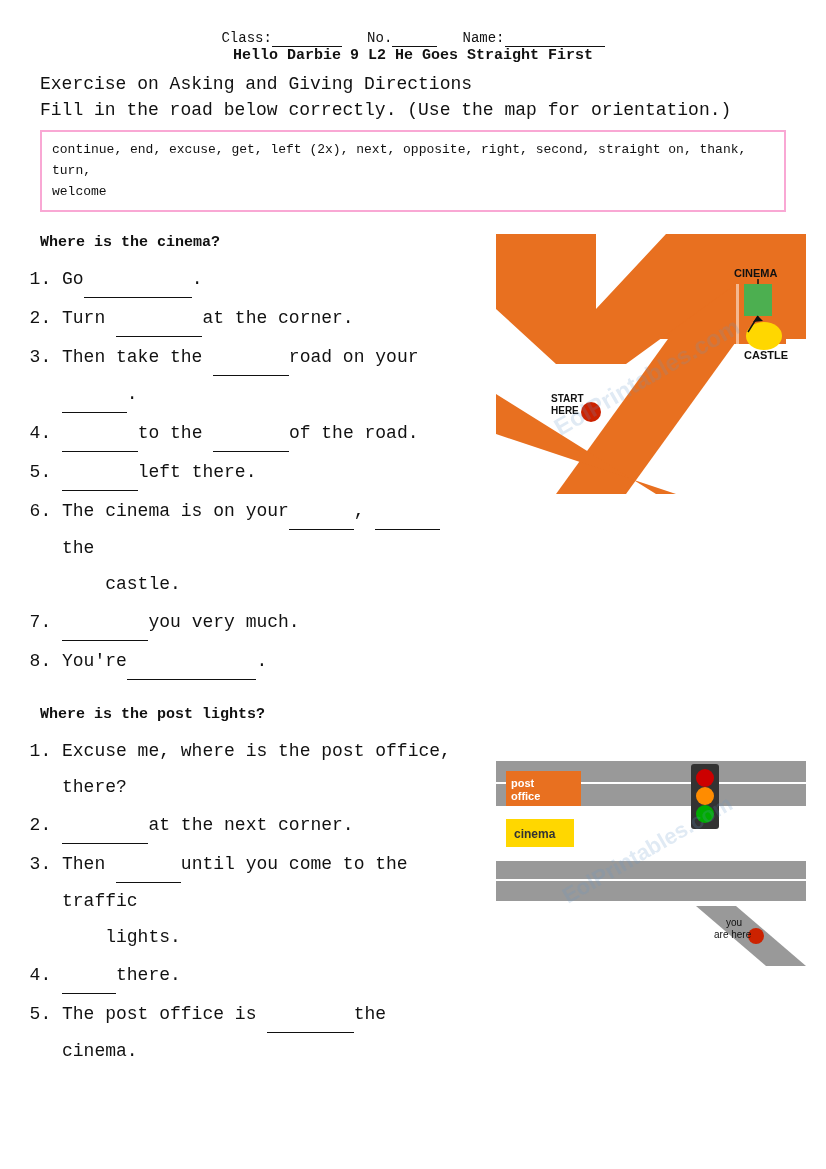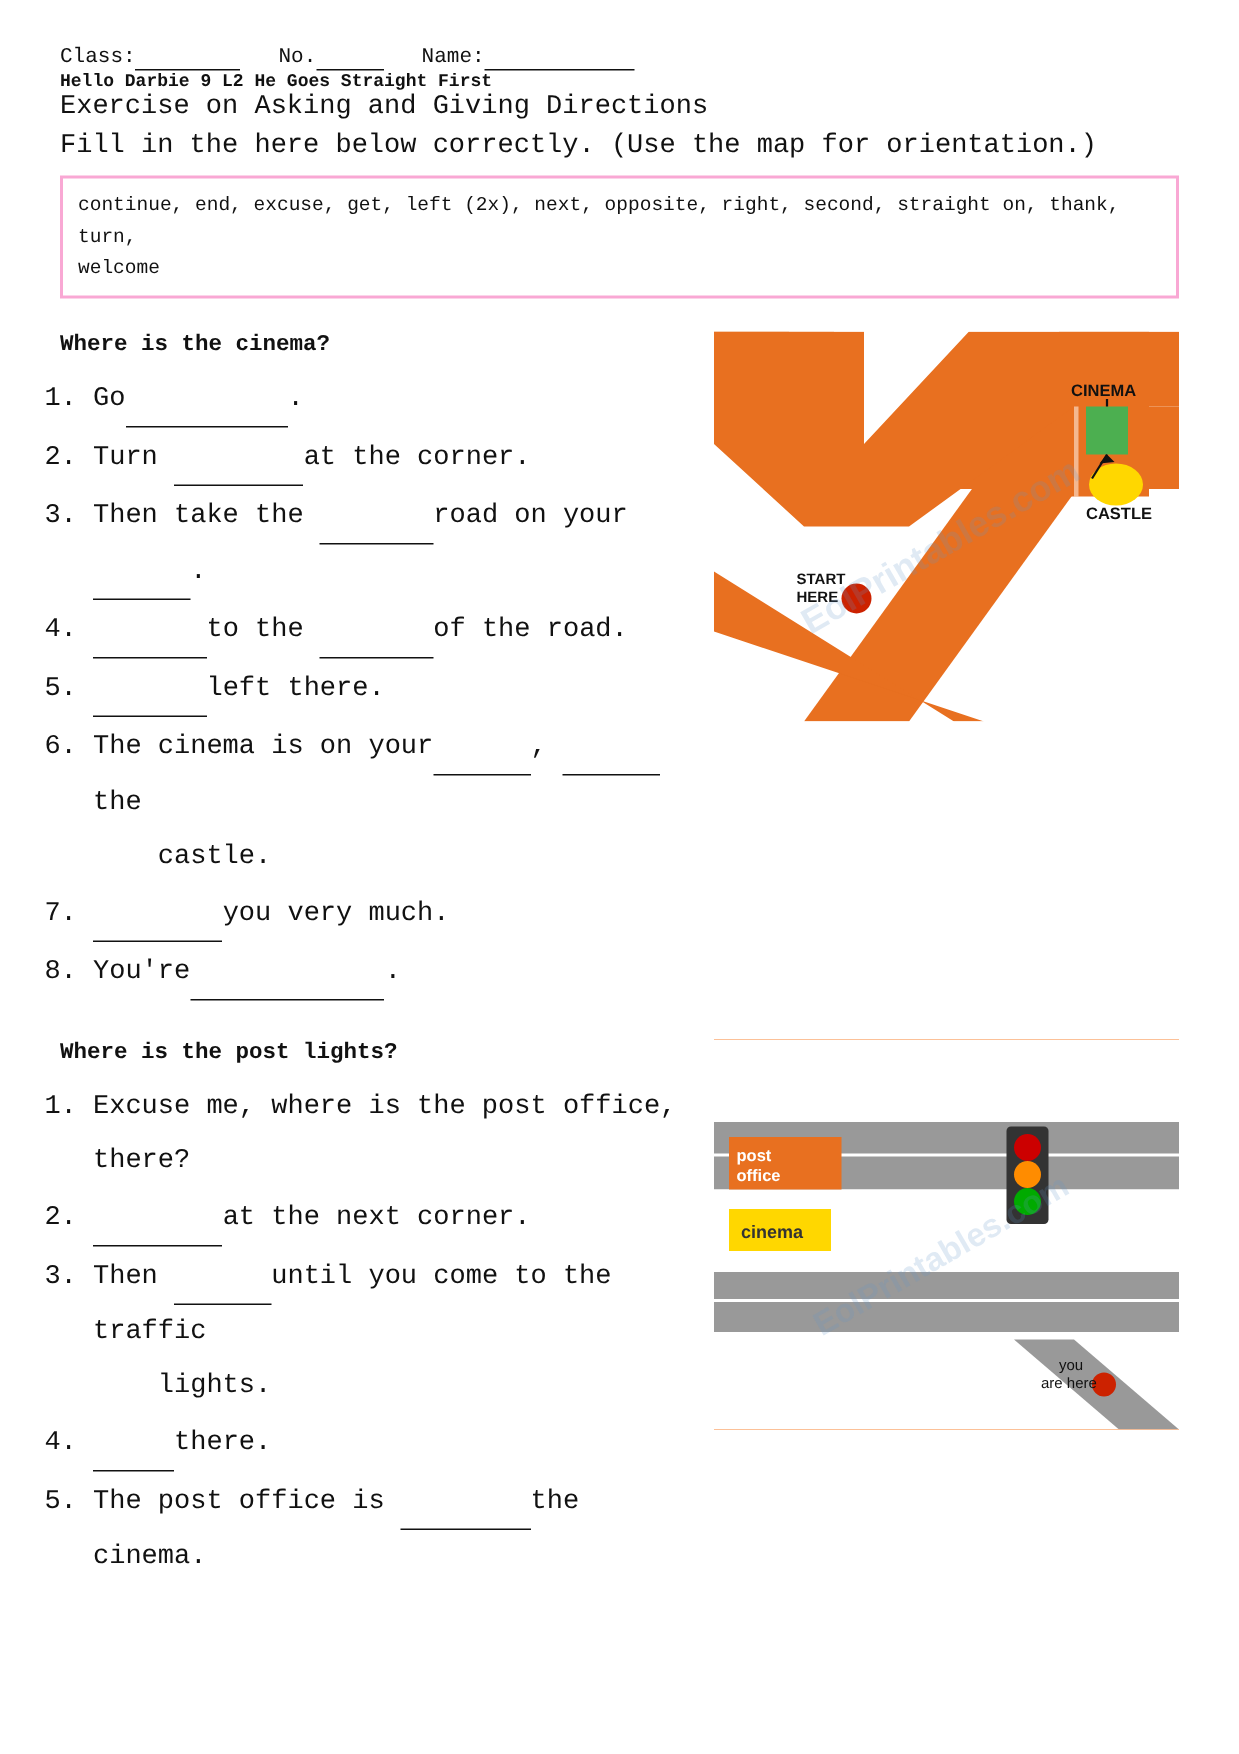--- a/index.html
+++ b/index.html
@@ -6,26 +6,28 @@
     body {
       background: #fff;
       font-family: 'Courier New', Courier, monospace;
       font-size: 14px;
       color: #111;
       width: 826px;
       min-height: 1169px;
       padding: 30px 40px;
     }
     .header {
+      text-align: center;
+      margin-bottom: 10px;
     }
     .header-line1 {
       font-size: 14px;
     }
     .header-line2 {
-      font-size: 12px;
+      font-size: 15px;
       font-weight: bold;
     }
     .underline-field {
       display: inline-block;
       border-bottom: 1px solid #111;
       min-width: 70px;
     }
     .underline-field-sm {
       display: inline-block;
       border-bottom: 1px solid #111;
@@ -42,21 +44,21 @@
     }
     .word-box {
       border: 2px solid #f9a8d4;
       padding: 8px 10px;
       margin-bottom: 22px;
       font-size: 13px;
       line-height: 1.6;
     }
     .question-section {
       display: flex;
-      gap: 16px;
+      gap: 36px;
       margin-bottom: 24px;
       margin-top: 22px;
     }
     .question-left {
       flex: 0 0 420px;
     }
     .question-right {
       flex: 1;
     }
     .section-title {
@@ -122,21 +124,21 @@
   <div class="header-line1">
     Class:<span class="underline-field">&nbsp;&nbsp;&nbsp;&nbsp;&nbsp;&nbsp;&nbsp;&nbsp;</span>&nbsp;&nbsp;
     No.<span class="underline-field-sm">&nbsp;&nbsp;&nbsp;&nbsp;&nbsp;</span>&nbsp;&nbsp;
     Name:<span class="underline-field-lg">&nbsp;&nbsp;&nbsp;&nbsp;&nbsp;&nbsp;&nbsp;&nbsp;&nbsp;</span>
   </div>
   <div class="header-line2">Hello Darbie 9  L2 He Goes Straight First</div>
 </div>
 
 <div style="margin-bottom:10px;">
   <div class="section-intro">Exercise on Asking and Giving Directions</div>
-  <div class="section-intro">Fill in the here below correctly. (Use the map for orientation.)</div>
+  <div class="section-intro">Fill in the road below correctly. (Use the map for orientation.)</div>
 </div>
 
 <div class="word-box">
   <span>continue, end, excuse, get, left (2x), next, opposite, right, second, straight on, thank, turn,<br>welcome</span>
 </div>
 
 <div class="question-section">
   <div class="question-left">
     <div class="section-title">Where is the cinema?</div>
     <ol>

